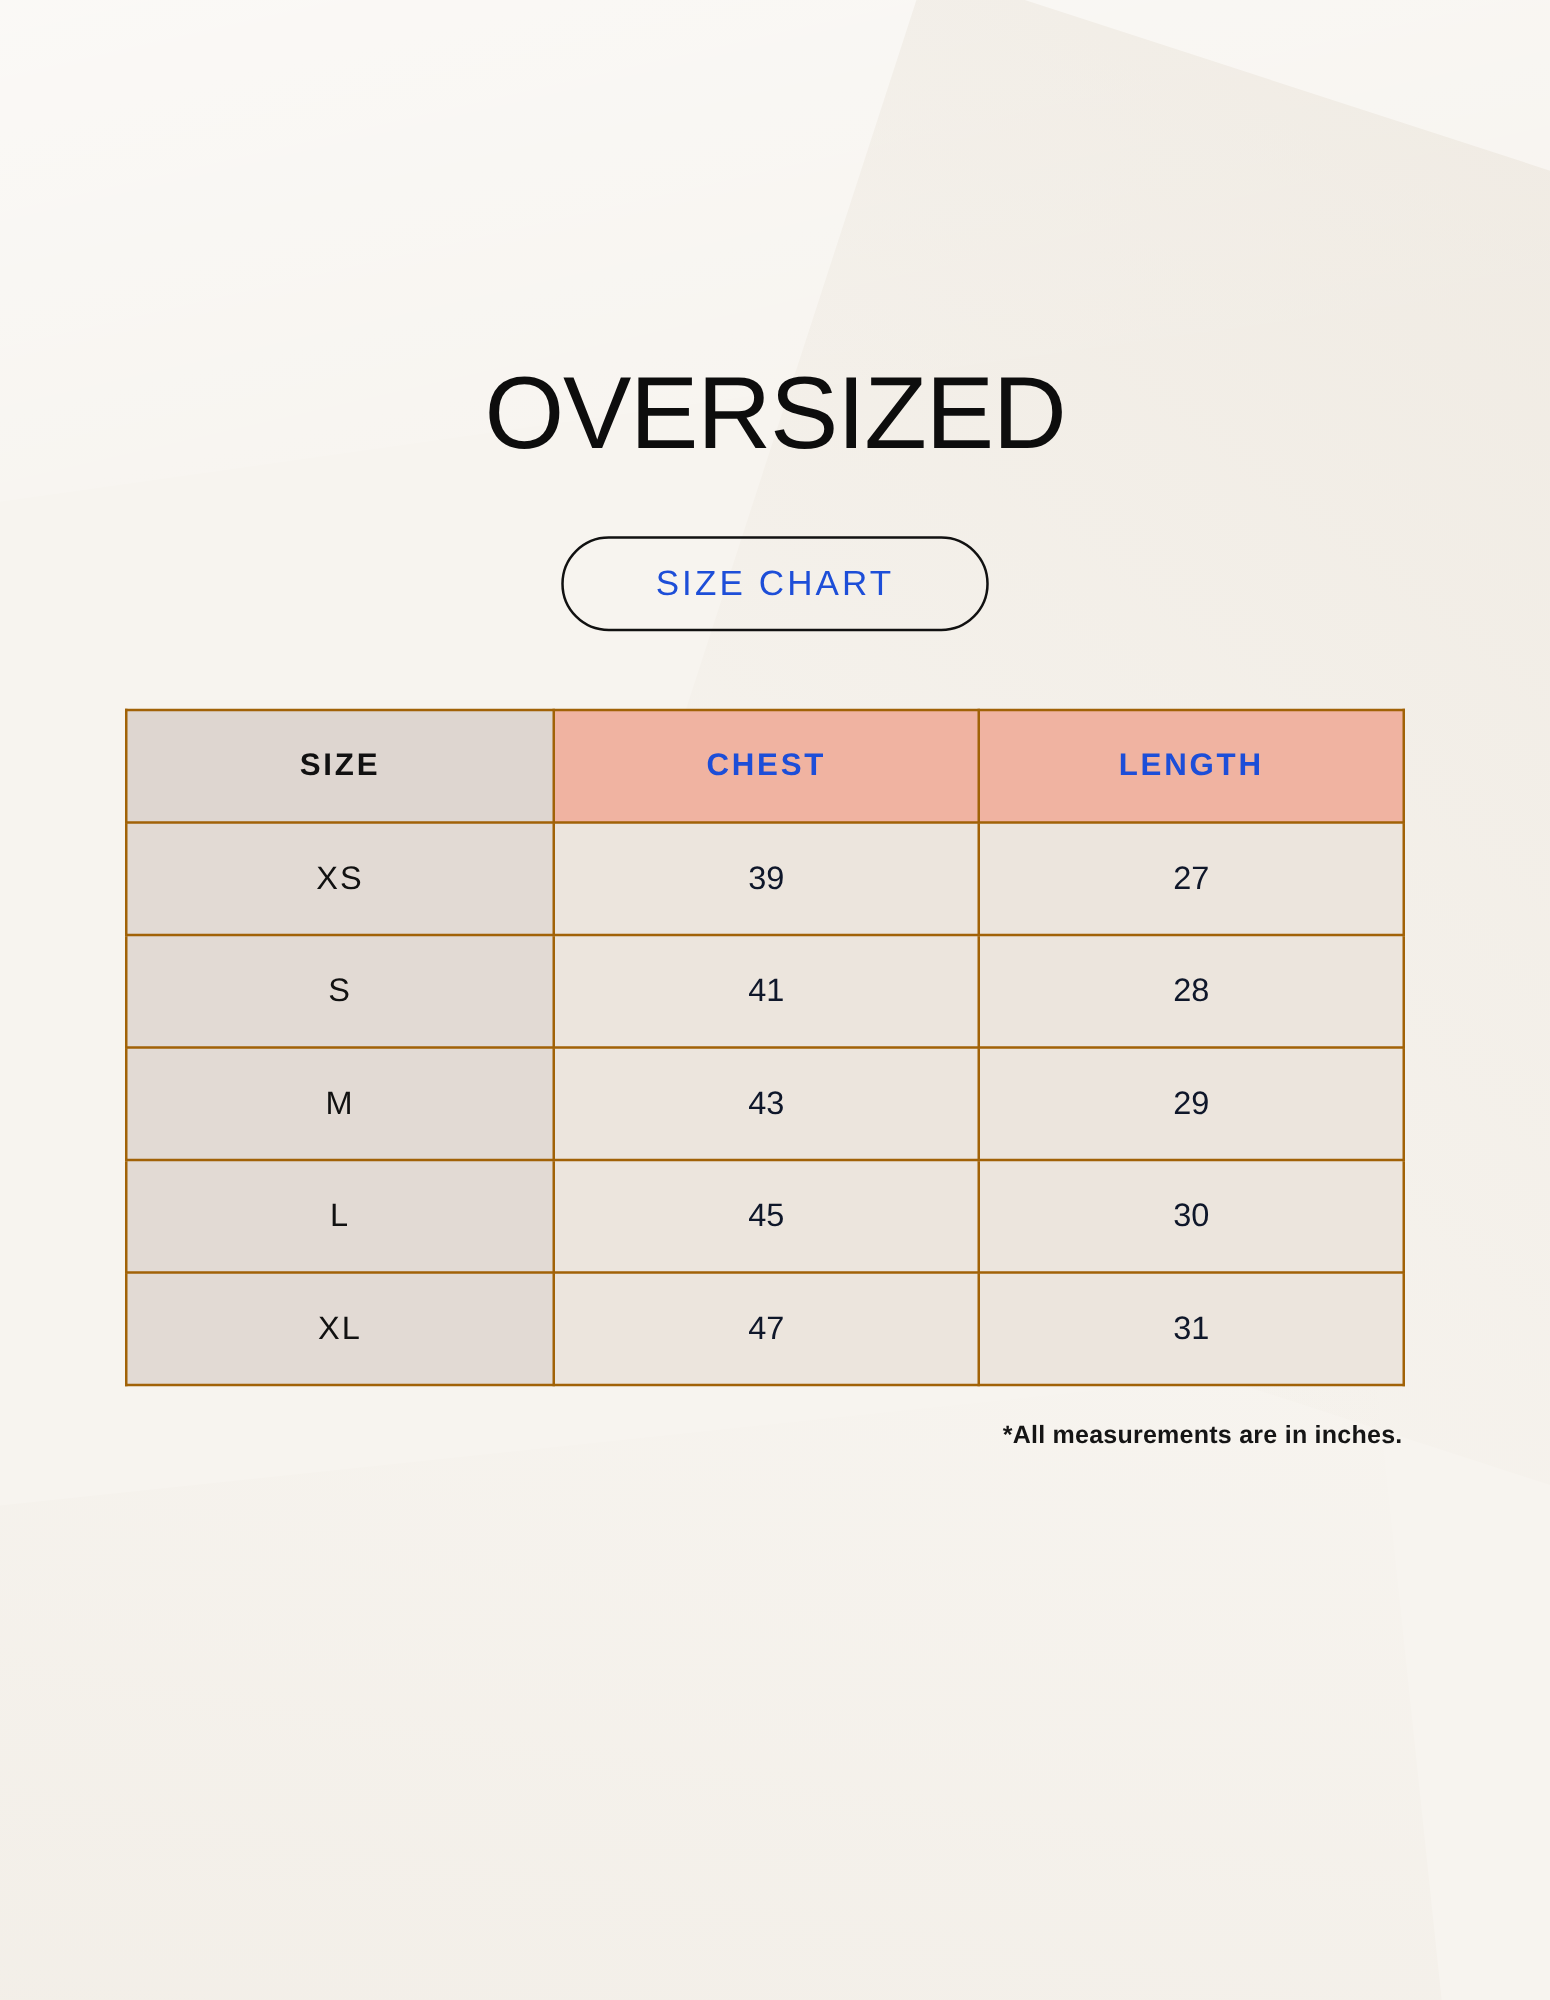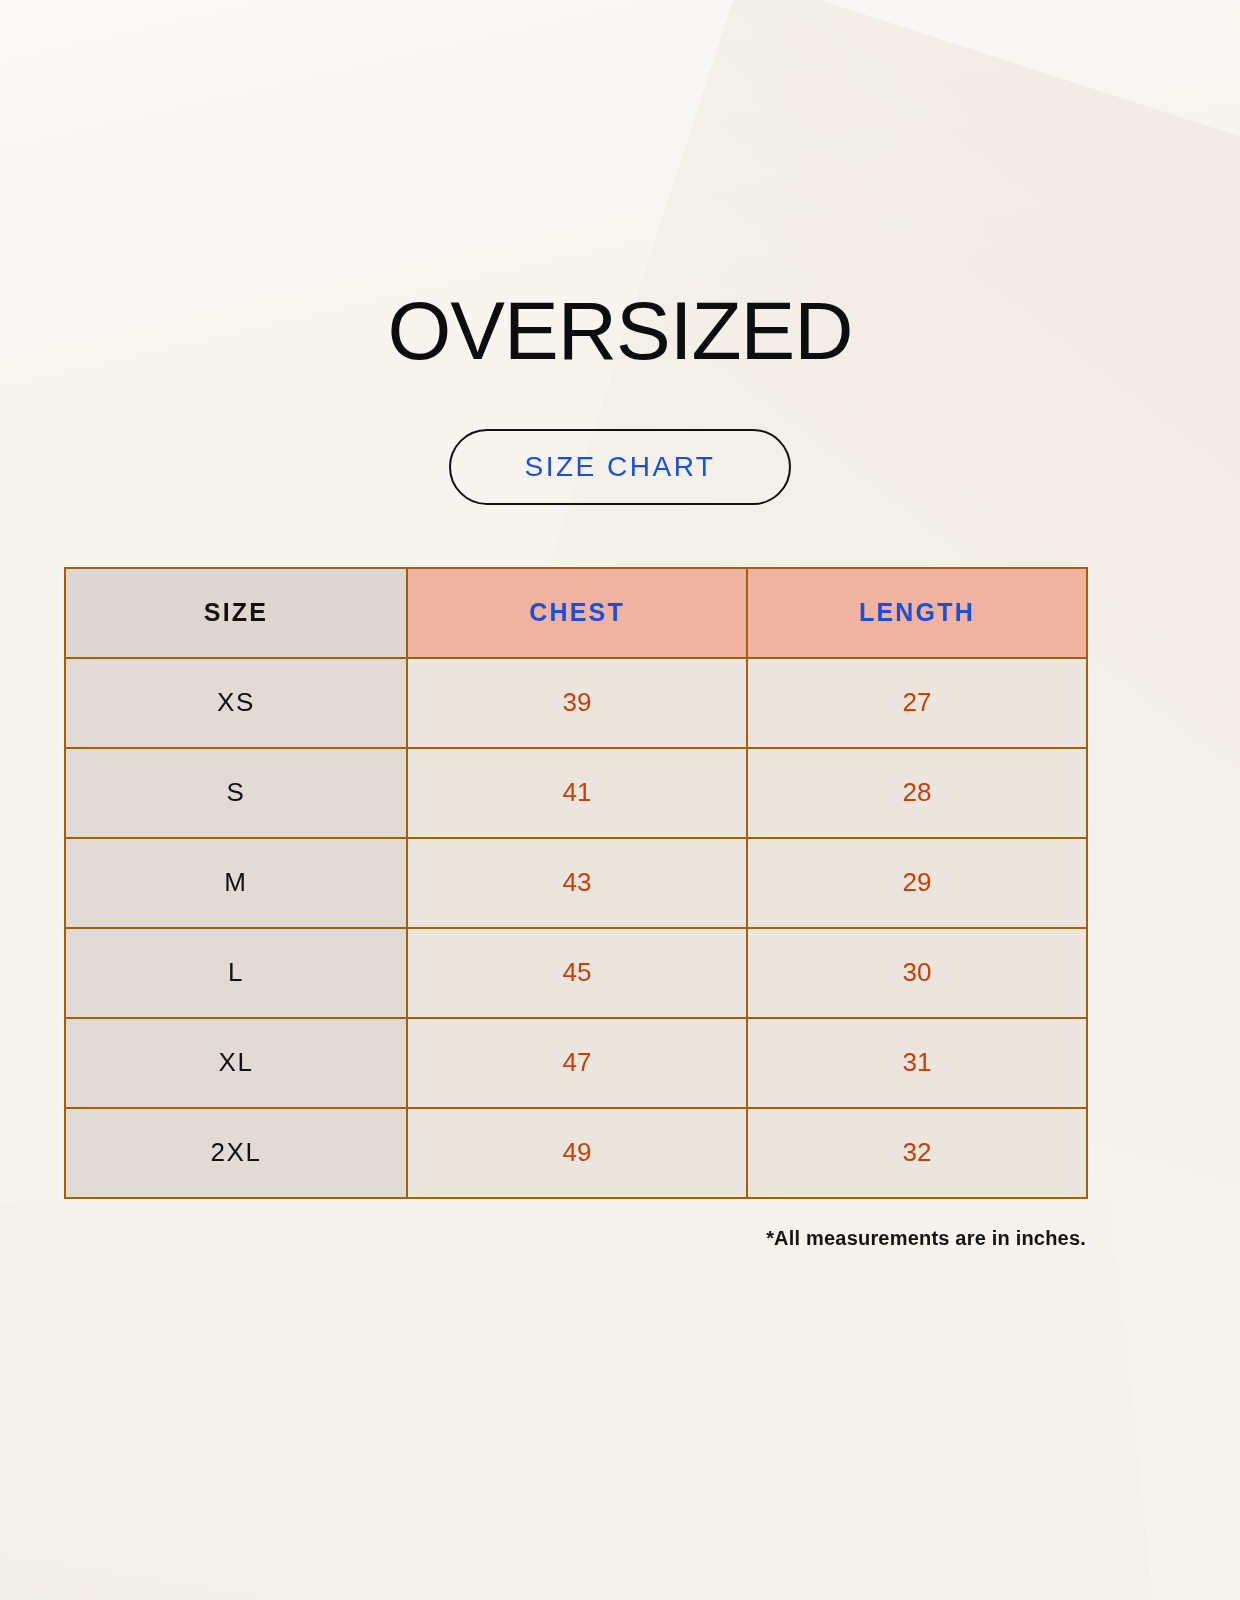--- a/index.html
+++ b/index.html
@@ -44,21 +44,21 @@
     height: 700px;
     background: linear-gradient(15deg, rgba(234,228,218,0.5), rgba(247,244,239,0));
     transform: rotate(-6deg);
     pointer-events: none;
   }
   .page {
     position: relative;
     width: 1240px;
     height: 1560px;
     box-sizing: border-box;
-    padding: 0 64px;
+    padding: 0 100px;
   }
   .title {
     margin: 0;
     padding-top: 292px;
     text-align: center;
     font-size: 82px;
     line-height: 0.96;
     letter-spacing: -1px;
     font-weight: 400;
     color: #0d0d0d;
@@ -119,21 +119,21 @@
     background: #e2dad4;
     font-size: 26px;
     letter-spacing: 1.6px;
     font-weight: normal;
     color: #111111;
   }
   td.cell-val {
     background: #ece5dd;
     font-size: 26px;
     font-weight: 400;
-    color: #c2410c;
+    color: #0f172a;
   }
   .footnote {
     width: 1022px;
     text-align: right;
     margin-top: 28px;
     font-size: 20px;
     font-weight: bold;
     letter-spacing: 0.2px;
     color: #151515;
   }
@@ -187,23 +187,18 @@
       <tr>
         <td class="cell-size">L</td>
         <td class="cell-val">45</td>
         <td class="cell-val">30</td>
       </tr>
       <tr>
         <td class="cell-size">XL</td>
         <td class="cell-val">47</td>
         <td class="cell-val">31</td>
       </tr>
-      <tr>
-        <td class="cell-size">2XL</td>
-        <td class="cell-val">49</td>
-        <td class="cell-val">32</td>
-      </tr>
     </tbody>
   </table>
 
   <div class="footnote">*All measurements are in inches.</div>
 
 </div>
 
 </body></html>

